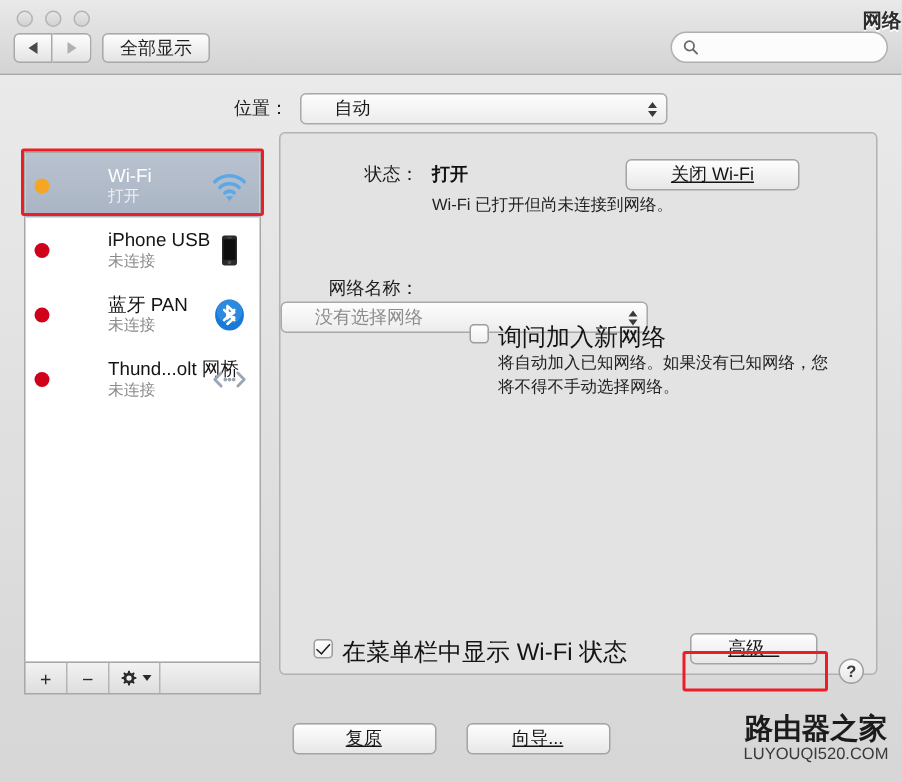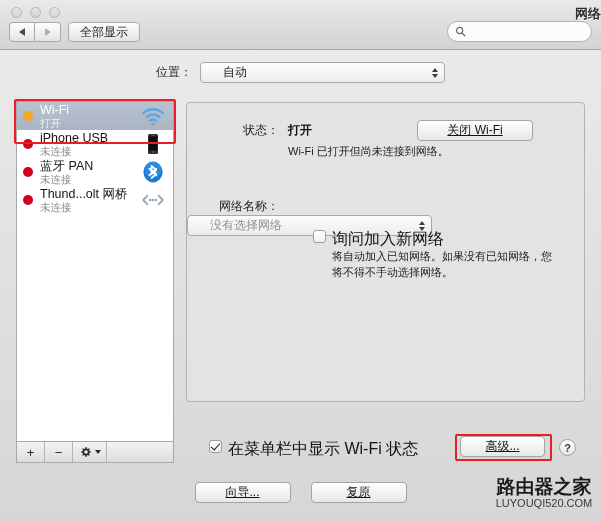--- a/index.html
+++ b/index.html
@@ -176,25 +176,26 @@
     left: 16px; top: 101px;
     width: 158px; height: 340px;
     background: #ffffff;
     border: 1px solid #a8a8a8;
     border-bottom: none;
     box-sizing: border-box;
     overflow: hidden;
   }
   .iface {
     position: relative;
-    height: 28px;
+    height: 43px;
     display: flex;
     align-items: center;
     padding: 0 7px 0 6px;
     box-sizing: border-box;
+    gap: 32px;
   }
   .iface.selected {
     background: linear-gradient(#b9c2cf, #a9b4c4);
   }
   .iface .statusdot {
     width: 10px; height: 10px;
     border-radius: 50%;
     flex: 0 0 auto;
     margin-right: 7px;
   }
@@ -253,22 +254,22 @@
     font-size: 13px;
     color: #2b2b2b;
     box-sizing: border-box;
   }
   .side-toolbar .tb.gear { width: 34px; gap: 1px; }
   .side-toolbar .filler { flex: 1 1 auto; }
 
   
   .panel {
     position: absolute;
-    left: 186px; top: 102px;
-    width: 399px; height: 300px;
+    left: 186px; top: 88px;
+    width: 399px; height: 362px;
     background: #e3e3e3;
     border: 1px solid #b2b2b2;
     border-radius: 4px;
     box-sizing: border-box;
   }
 
   .field-row {
     position: absolute;
     display: flex;
     align-items: flex-start;
@@ -578,24 +579,24 @@
   </div>
 
   <div class="adv-frame"></div>
 
   <div class="helpbtn">
     <span>?</span>
   </div>
 
   <div class="footer">
     <span class="pushbtn">
-      <span>向导...</span>
+      <span>复原</span>
     </span>
     <span class="pushbtn">
-      <span>复原</span>
+      <span>向导...</span>
     </span>
   </div>
 
   <div class="watermark">
     <div class="wm-cn">路由器之家</div>
     <div class="wm-en">LUYOUQI520.COM</div>
   </div>
 
 </div>
 

